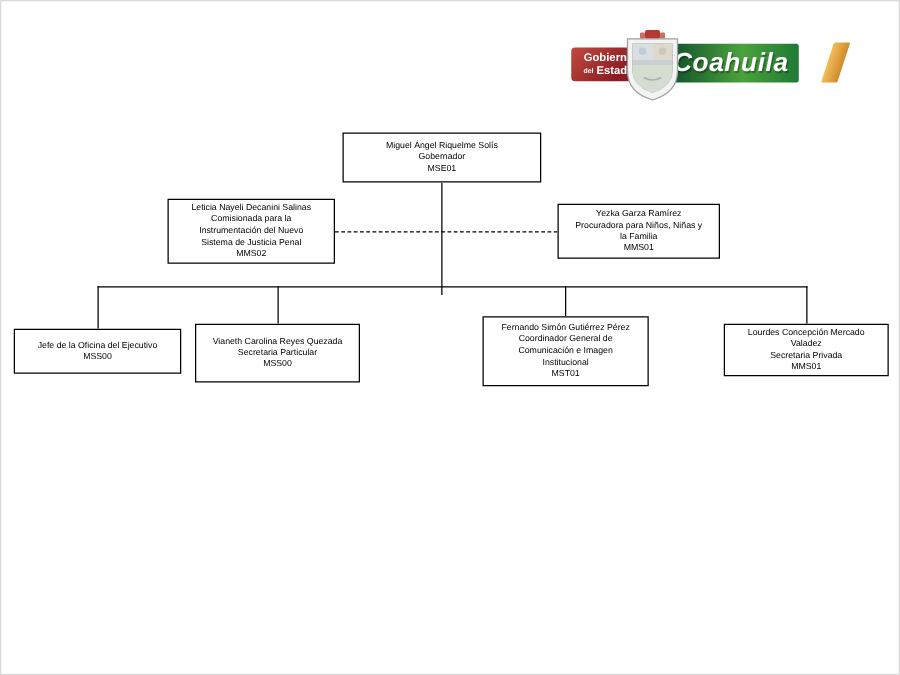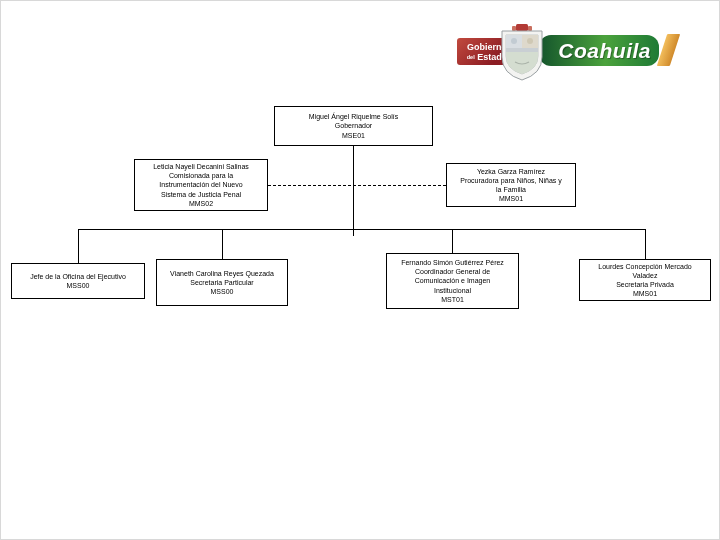--- a/index.html
+++ b/index.html
@@ -47,23 +47,23 @@
   .logo-red{
     position:absolute;left:4px;top:17px;width:60px;height:27px;z-index:1;
     background:linear-gradient(135deg,#c14a3e,#8c1c23 70%);
     border-radius:3px;color:#fff;display:flex;flex-direction:column;
     justify-content:center;align-items:center;line-height:10px;text-align:center;
   }
   .logo-red .l1{font-size:9px;font-weight:bold;}
   .logo-red .l2{font-size:9px;font-weight:bold;}
   .logo-red .l2 .sm{font-size:5.5px;font-weight:bold;vertical-align:1px;}
   .logo-green{
-    position:absolute;left:86px;top:14px;width:120px;height:31px;z-index:1;
+    position:absolute;left:86px;top:14px;width:100px;height:31px;z-index:1;
     background:linear-gradient(90deg,#14542c,#4ba23c 55%,#1e7a35);
-    border-radius:12px;display:flex;align-items:center;justify-content:flex-end;
+    border-radius:2px;display:flex;align-items:center;justify-content:flex-end;
     padding-right:8px;box-sizing:border-box;
   }
   .logo-green .word{
     color:#fff;font-weight:bold;font-style:italic;font-size:21px;letter-spacing:0.5px;
     text-shadow:1px 1px 1px rgba(0,0,0,0.35);
   }
   .logo-slash{
     position:absolute;left:209px;top:13px;width:13px;height:32px;z-index:1;
     background:linear-gradient(90deg,#f2bd5c,#d08a2b);
     transform:skewX(-18deg);border-radius:1px;

